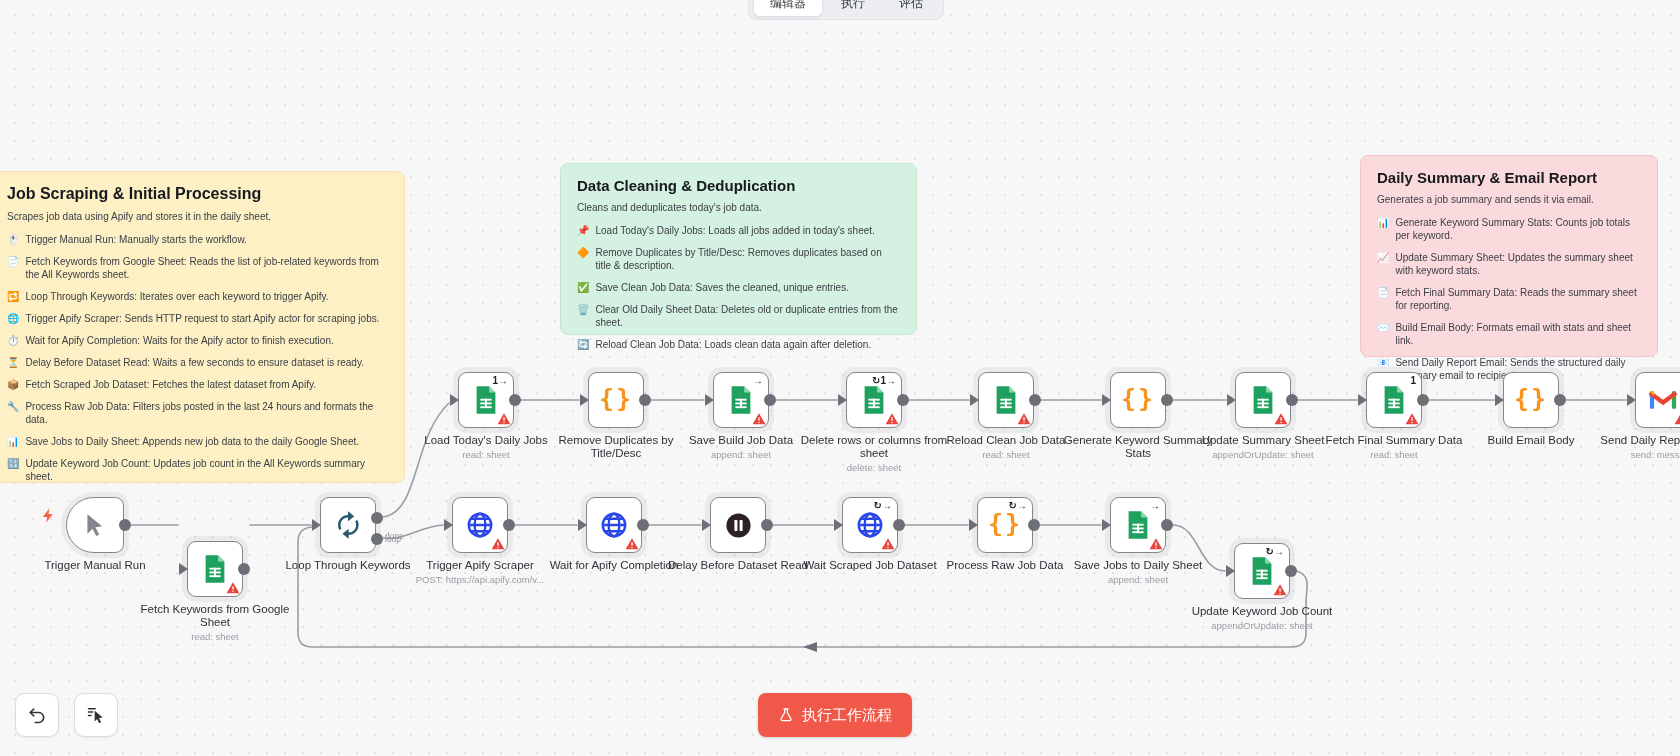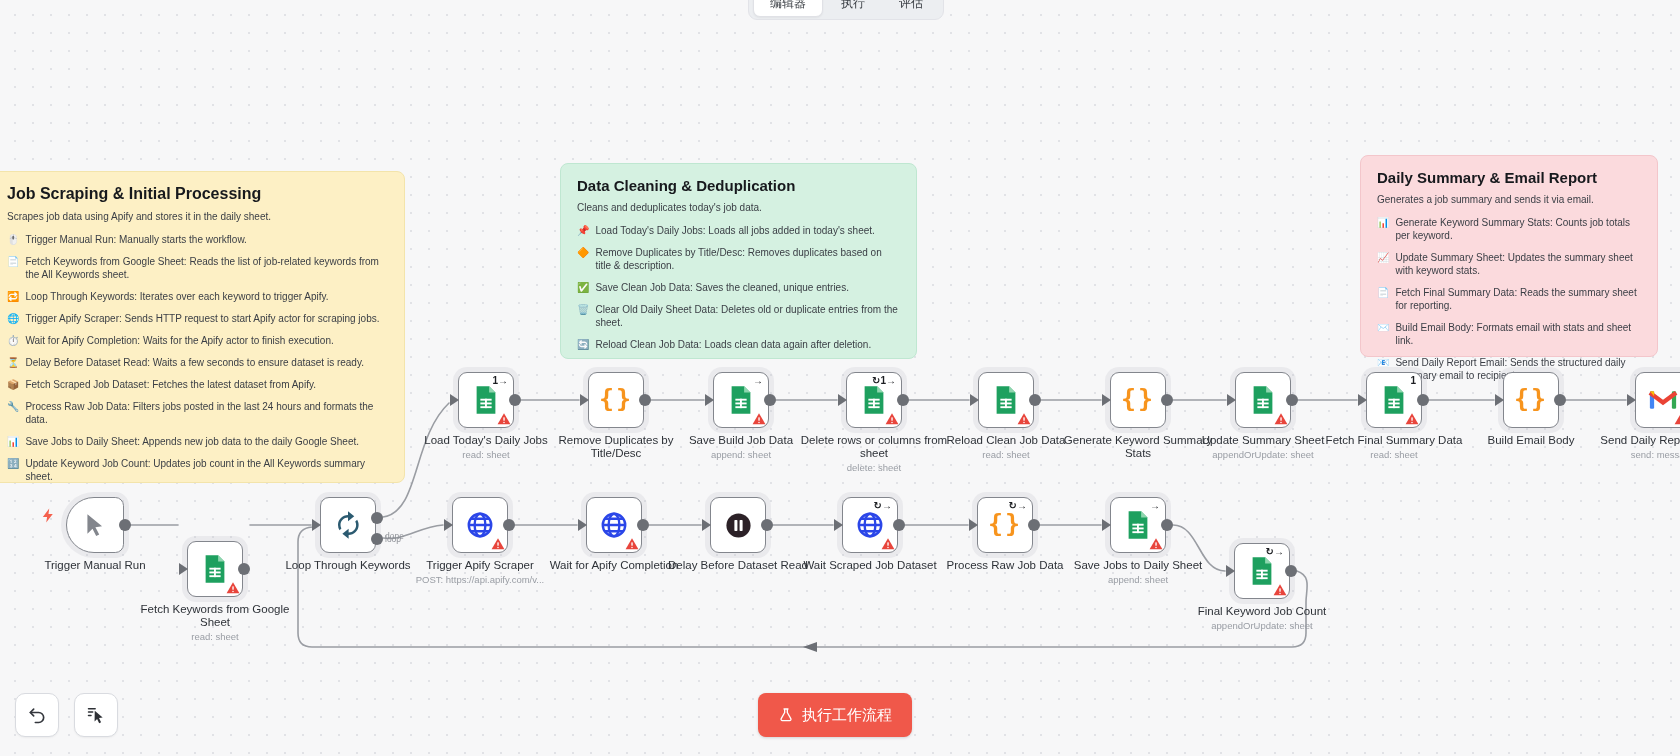--- a/index.html
+++ b/index.html
@@ -149,21 +149,21 @@
       </div>
       <div class="nitem">
         <span class="ic">📊</span>
         <span>Save Jobs to Daily Sheet: Appends new job data to the daily Google Sheet.</span>
       </div>
       <div class="nitem">
         <span class="ic">🔢</span>
         <span>Update Keyword Job Count: Updates job count in the All Keywords summary sheet.</span>
       </div>
     </div>
-    <div class="note" style="left: 560px; top: 163px; width: 357px; height: 196px; background: rgb(213, 241, 225); border: 1px solid rgb(191, 231, 209);">
+    <div class="note" style="left: 560px; top: 163px; width: 357px; height: 172px; background: rgb(213, 241, 225); border: 1px solid rgb(191, 231, 209);">
       <h2>Data Cleaning &amp; Deduplication</h2>
       <p class="desc">Cleans and deduplicates today's job data.</p>
       <div class="nitem">
         <span class="ic">📌</span>
         <span>Load Today's Daily Jobs: Loads all jobs added in today's sheet.</span>
       </div>
       <div class="nitem">
         <span class="ic">🔶</span>
         <span>Remove Duplicates by Title/Desc: Removes duplicates based on title &amp; description.</span>
       </div>
@@ -398,21 +398,21 @@
             <path d="M12 2L23 21H1z" fill="#e8453c"></path>
             <rect x="10.9" y="9" width="2.3" height="6" rx="1" fill="#fff"></rect>
             <circle cx="12" cy="17.8" r="1.3" fill="#fff"></circle>
           </svg></div>
         <div class="inport"><svg width="9" height="12" viewBox="0 0 9 12">
             <path d="M0 0l9 6-9 6z" fill="#6c6f75"></path>
           </svg></div>
         <div class="outdot"></div>
       </div>
       <div class="nlabel">
-        <div>Final Keyword Job Count</div>
+        <div>Update Keyword Job Count</div>
         <div class="nsub">appendOrUpdate: sheet</div>
       </div>
     </div>
     <div class="nodew" style="left: 458px; top: 372px;">
       <div class="nodebox">
         <span style="line-height: 0;"><svg viewBox="0 0 24 24" width="30" height="30">
             <path d="M4.5 1h10l5 5v17h-15z" fill="#1ea05f"></path>
             <path d="M14.5 1l5 5h-5z" fill="#8fd6af"></path>
             <g fill="#fff">
               <rect x="7.5" y="11" width="9" height="1.5"></rect>

